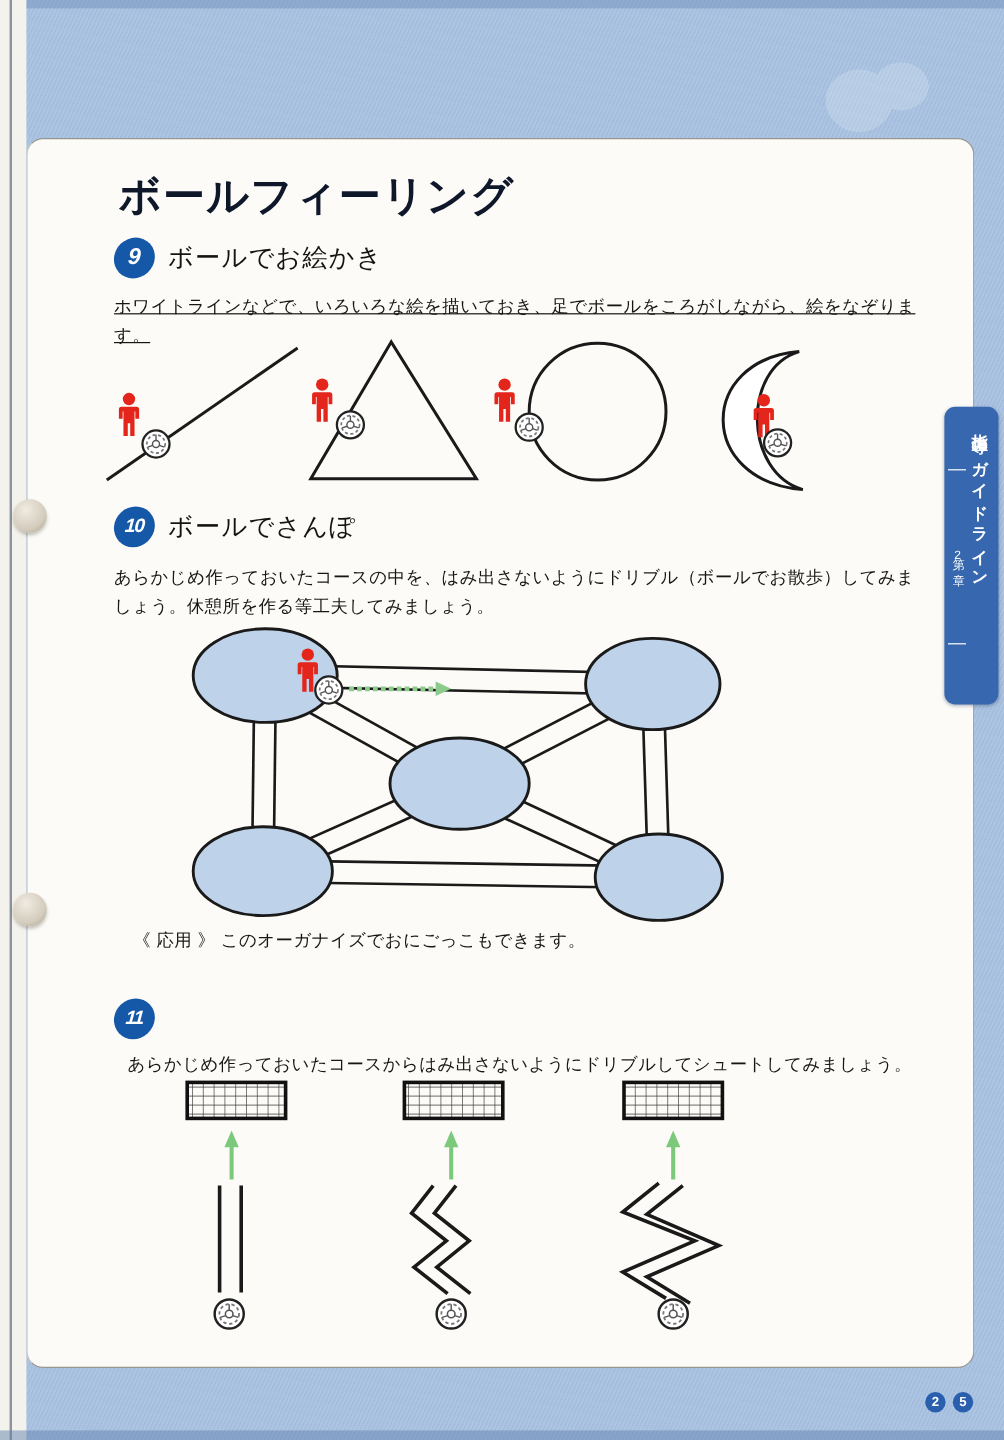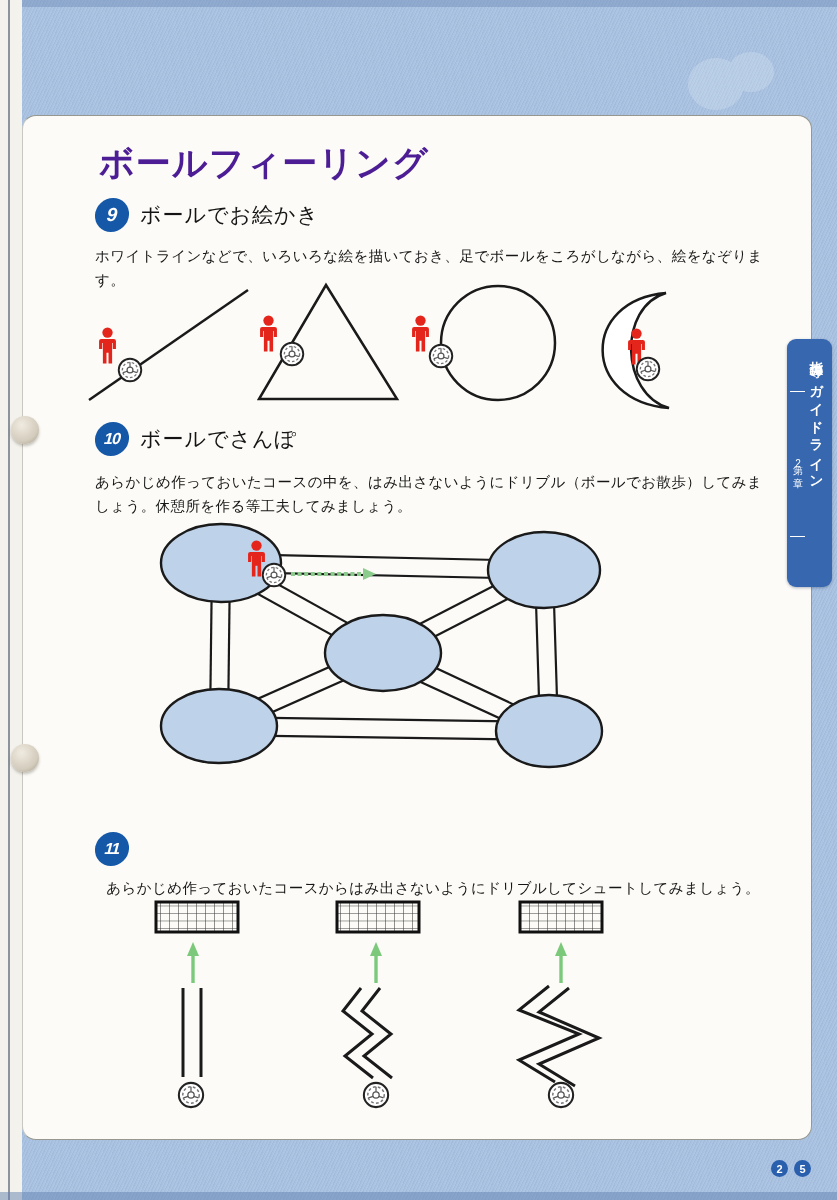--- a/index.html
+++ b/index.html
@@ -24,35 +24,35 @@
     background:#fcfbf7; border:1.5px solid #97978f; border-left:1px solid #c9c7bf;
     border-radius:14px;
   }
   .hole { position:absolute; width:28px; height:28px; border-radius:50%;
     background:radial-gradient(circle at 38% 32%, #f0ebe1, #d4ccbd 62%, #a49d8d);
     box-shadow:0 2px 3px rgba(60,55,40,.3); }
   .hole.h1 { left:11px; top:416px; }
   .hole.h2 { left:11px; top:744px; }
 
   .page-title { position:absolute; left:76px; top:24px; font-size:35px; font-weight:800;
-    color:#4c1d95; letter-spacing:1px; }
+    color:#0f172a; letter-spacing:1px; }
 
   .sec-head { position:absolute; display:flex; align-items:center; gap:11px; }
   .sec-head.s9 { left:72px; top:82px; }
   .sec-head.s10 { left:72px; top:306px; }
   .sec-head.s11 { left:72px; top:716px; }
   .badge { width:34px; height:34px; border-radius:50%; background:#1558a8; color:#fff;
     display:flex; align-items:center; justify-content:center; font-weight:bold;
     font-style:italic; font-size:19px; transform:skewX(-4deg); flex:0 0 auto; }
   .badge.two { font-size:16px; letter-spacing:-1px; }
   .sec-title { font-size:21px; font-weight:normal; color:#141414; letter-spacing:1px; }
 
   .desc { position:absolute; left:72px; width:676px; font-size:14.5px; line-height:24px;
     color:#161616; letter-spacing:.4px; }
-  .desc.d9 { top:128px; }
+  .desc.d9 { top:128px;text-decoration:underline; }
   .desc.d10 { top:354px; }
   .desc.d11 { top:760px;text-align:center; }
   .note { position:absolute; left:88px; top:658px; font-size:14.5px; color:#161616; letter-spacing:.4px; }
 
   .fig9 { position:absolute; left:60px; top:158px; }
   .fig10 { position:absolute; left:120px; top:400px; }
   .fig11 { position:absolute; left:128px; top:782px; }
 
   .side-tab { position:absolute; left:787px; top:339px; width:45px; height:248px;
     background:#3667af; border-radius:9px; box-shadow:0 1px 3px rgba(30,50,90,.35); }
@@ -164,20 +164,21 @@
       <ellipse cx="406" cy="215" rx="53" ry="36"></ellipse>
     </g>
     <use href="#sym-person" x="100" y="20" width="27" height="47"></use>
     <use href="#sym-ball" x="118" y="46" width="26" height="26"></use>
     <g>
       <line x1="148" y1="58" x2="220" y2="58" stroke="#8bcb8b" stroke-width="4" stroke-dasharray="4 2.6"></line>
       <polygon points="220,52 220,64 233,58" fill="#8bcb8b"></polygon>
     </g>
   </svg>
 
+  <div class="note">《 応用 》 このオーガナイズでおにごっこもできます。</div>
 
   <div class="sec-head s11">
     <div class="badge two">11</div>
   </div>
   <div class="desc d11">あらかじめ作っておいたコースからはみ出さないようにドリブルしてシュートしてみましょう。</div>
 
   <svg class="fig11" width="545" height="218" viewBox="0 0 545 218">
     <g>
       <rect x="5" y="4" width="82" height="30" fill="url(#net)" stroke="#111" stroke-width="3"></rect>
       <rect x="186" y="4" width="82" height="30" fill="url(#net)" stroke="#111" stroke-width="3"></rect>

